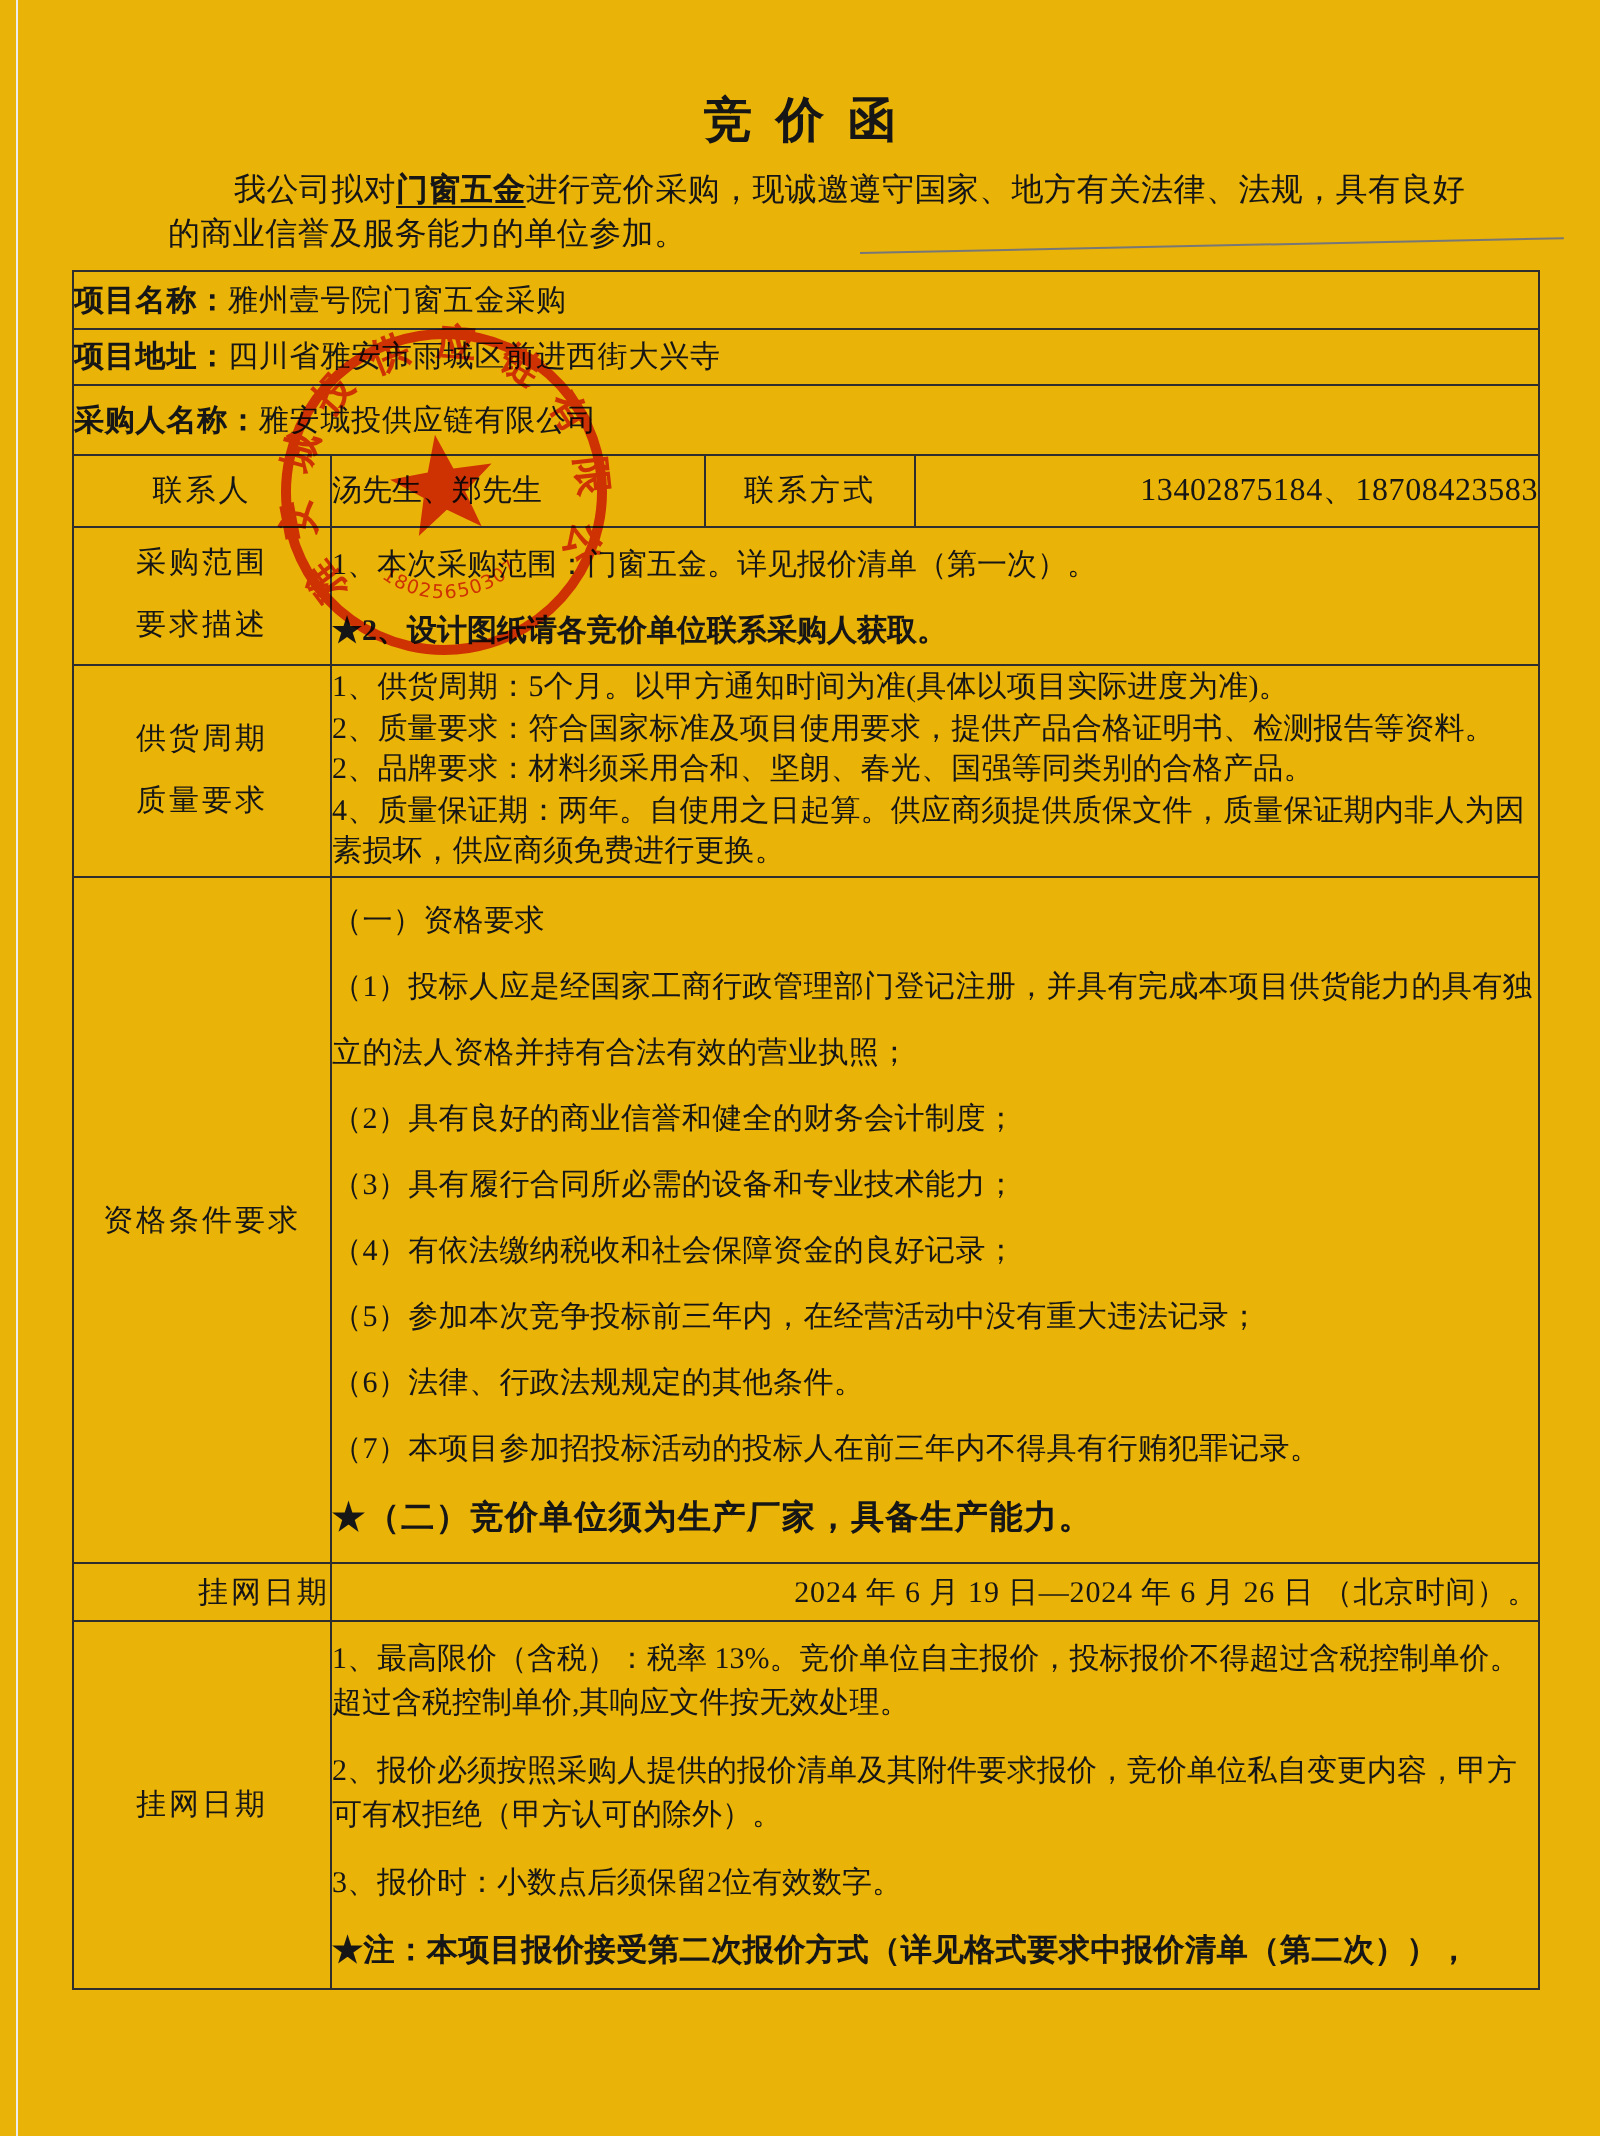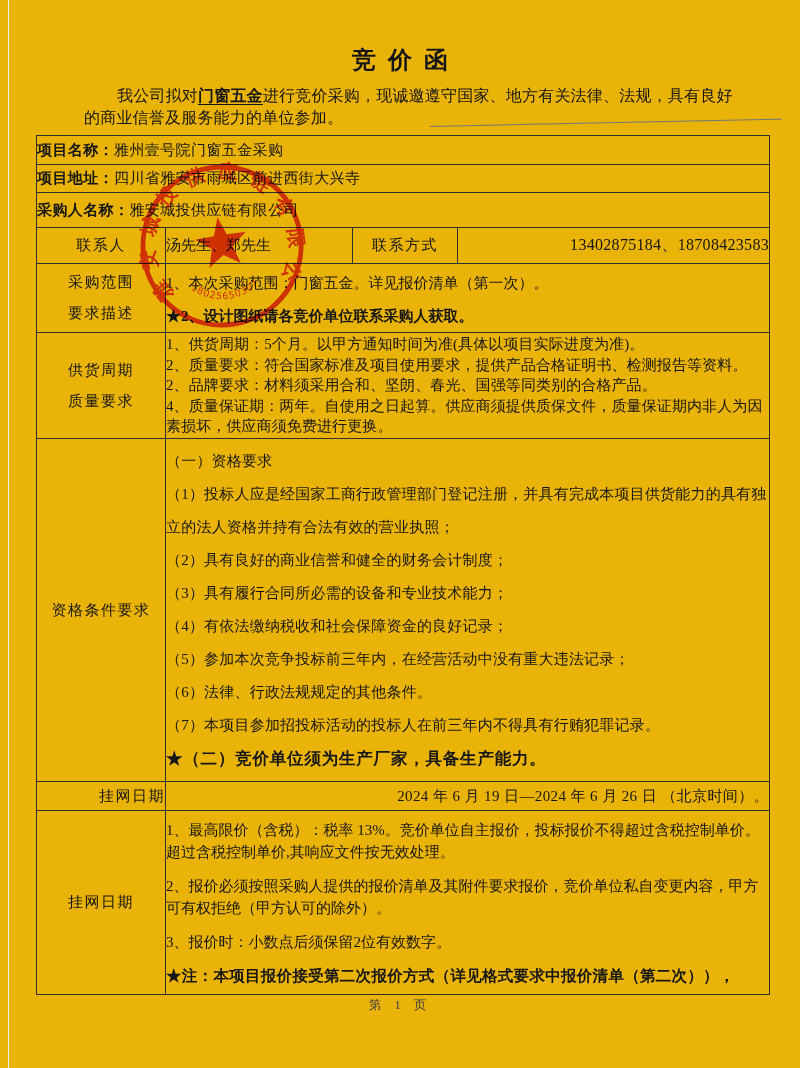--- a/index.html
+++ b/index.html
@@ -153,14 +153,13 @@
     </defs>
     <text font-size="19.5" font-weight="bold" fill="#dd2b1c" font-family="'Liberation Serif','DejaVu Serif',serif">
       <textPath href="#sealArc" startOffset="2" textLength="332" lengthAdjust="spacing">雅安城投供应链有限公司</textPath>
     </text>
     <text font-size="9.5" fill="#dd2b1c" font-family="'DejaVu Sans','Liberation Sans',sans-serif">
       <textPath href="#sealNum" startOffset="2" textLength="74" lengthAdjust="spacing">18025650307</textPath>
     </text>
     <polygon fill="#dd2b1c" points="86,57 92.5,75.1 111.7,75.7 96.5,87.4 101.9,105.8 86,95 70.1,105.8 75.5,87.4 60.3,75.7 79.5,75.1"></polygon>
   </svg>
 
-  <div class="footer">第 1 页</div>
 </div>
 
 </body></html>

